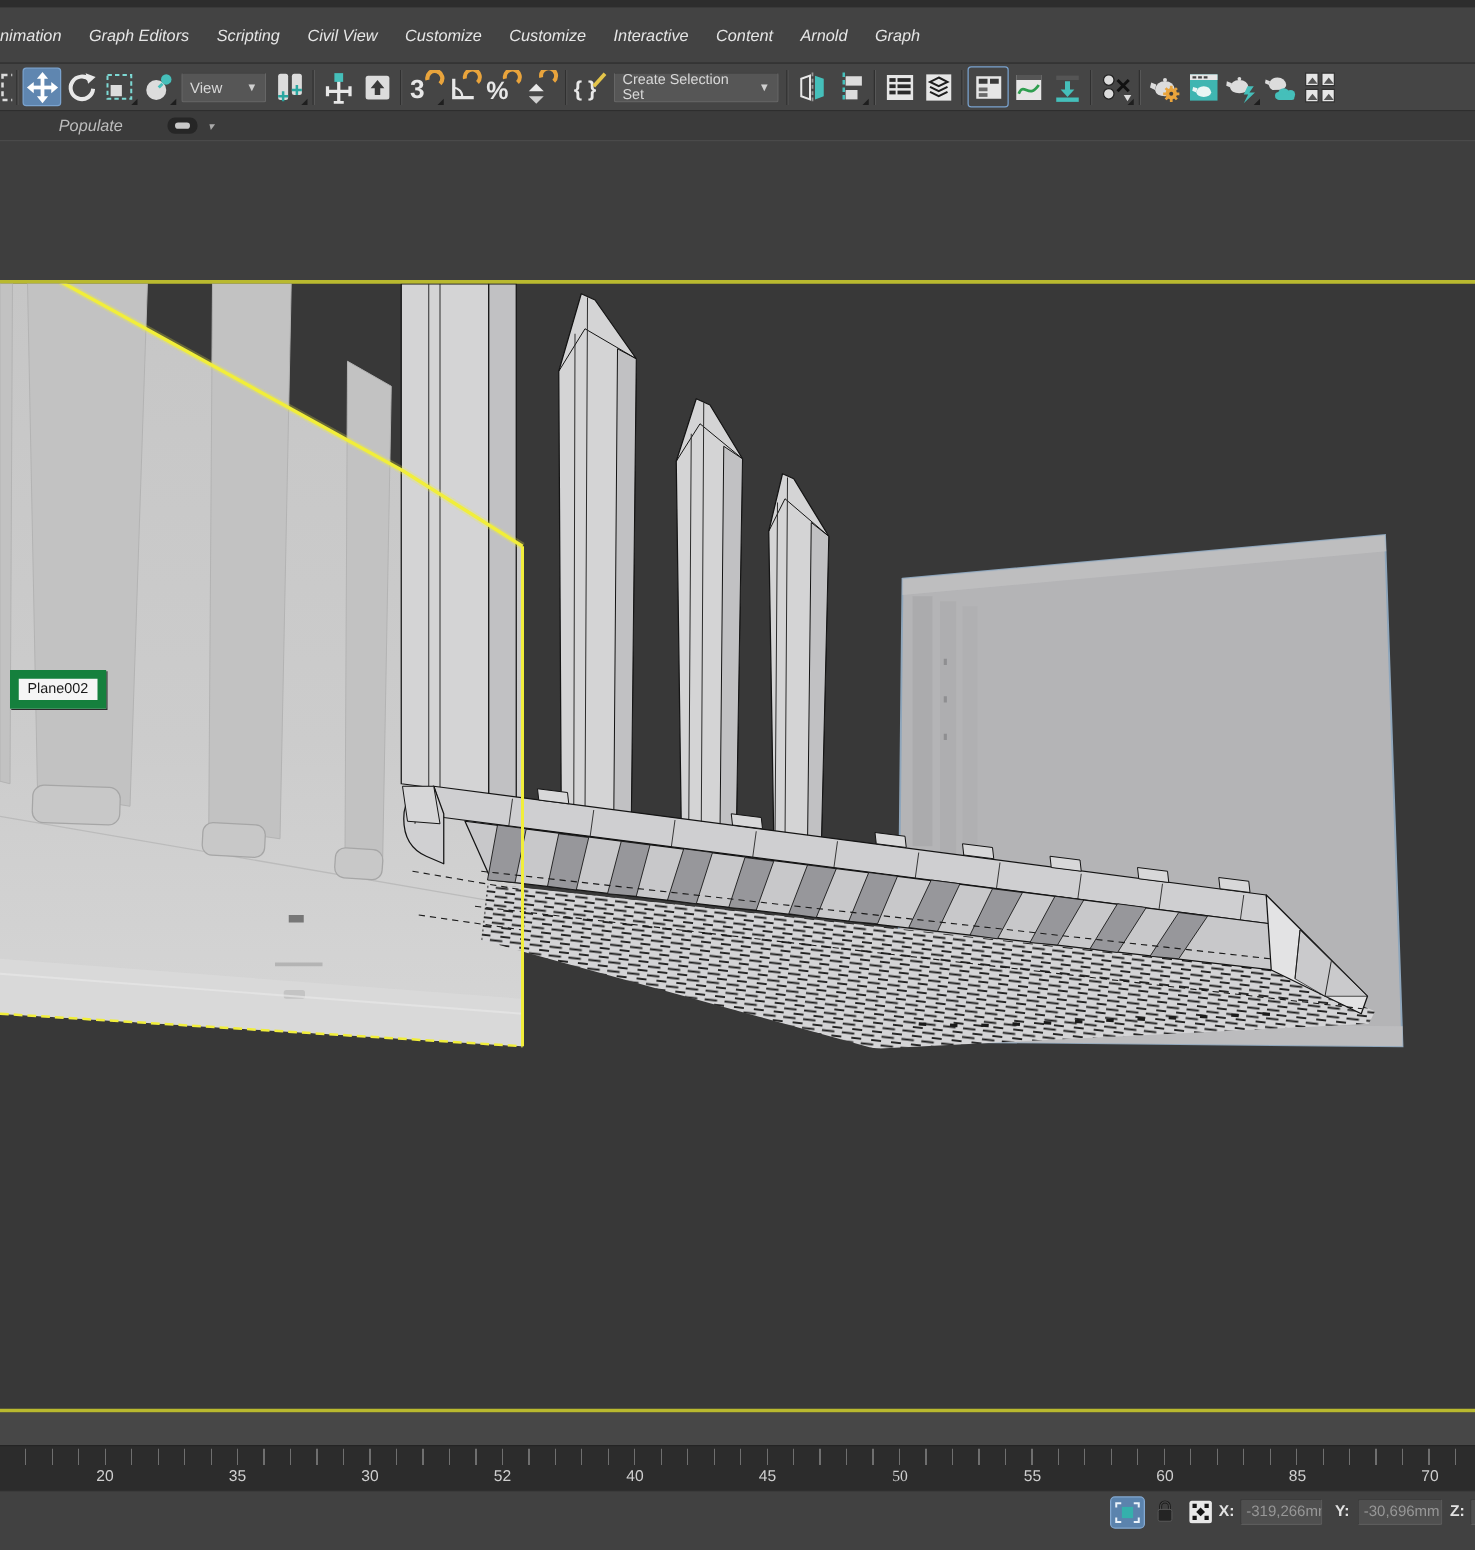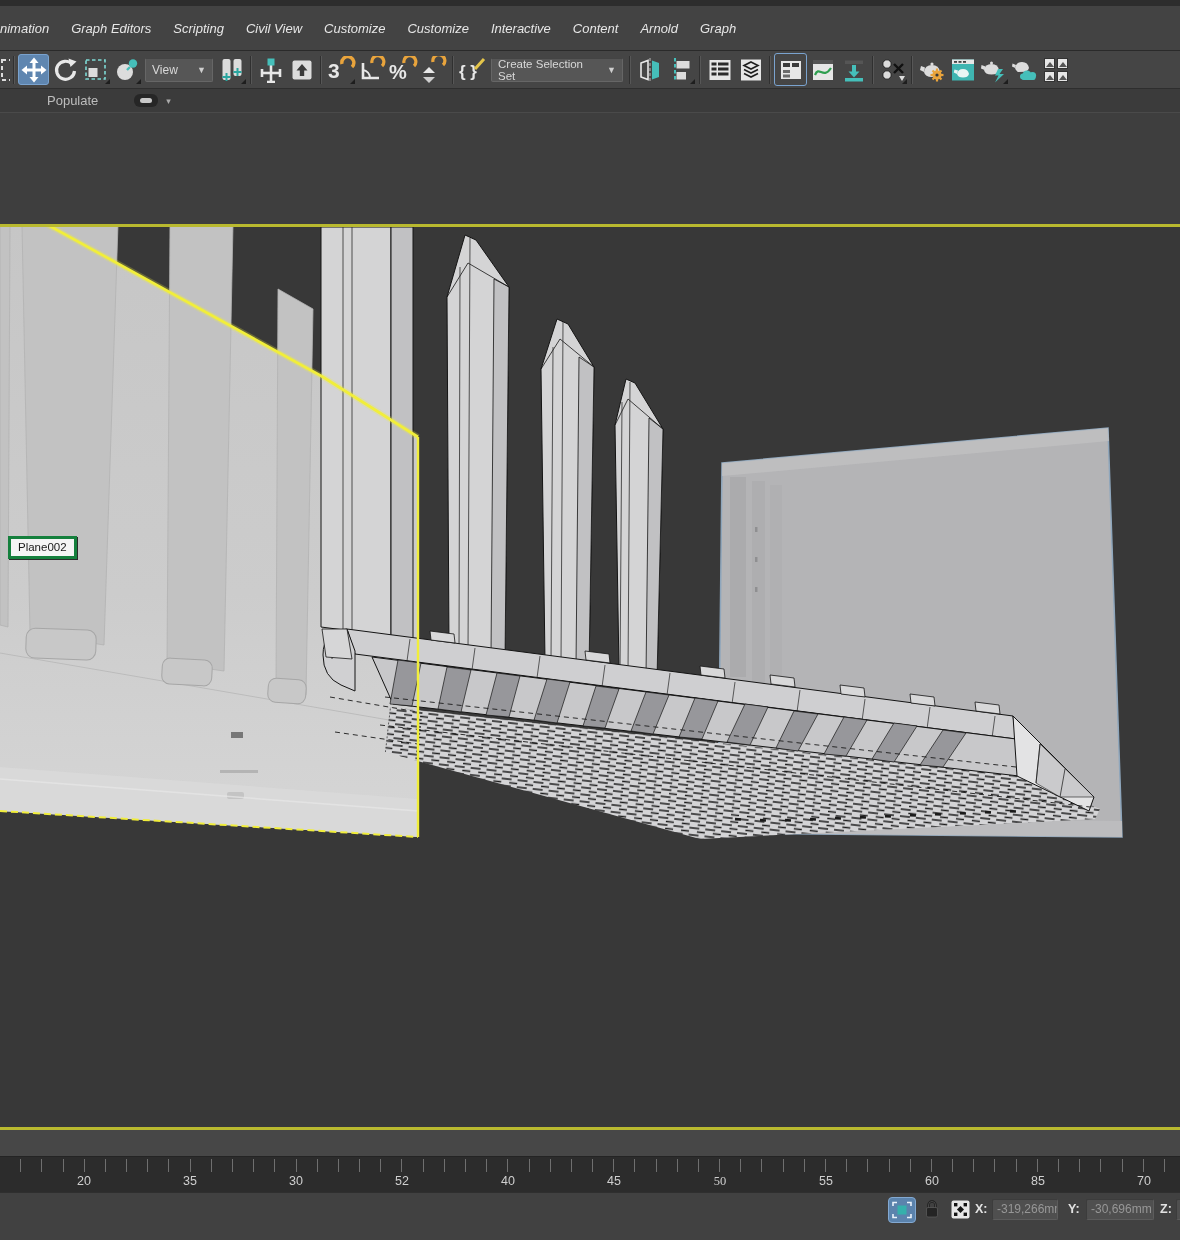--- a/index.html
+++ b/index.html
@@ -16,31 +16,31 @@
            border-bottom:1px solid #2e2e2e;display:flex;align-items:center;}
   .tb{width:31px;height:31px;display:flex;align-items:center;justify-content:center;flex:0 0 auto;position:relative;}
   .tb.active{background:#5f86b0;border:1px solid #7aa3cf;border-radius:3px;width:29px;height:29px;}
   .tb.cut{width:10px;overflow:hidden;justify-content:flex-start;}
   .sep{width:1px;height:28px;background:#303030;border-right:1px solid #575757;margin:0 3px;flex:0 0 auto;}
   .tb-drop{height:22px;background:#565656;border:1px solid #666;border-top-color:#444;border-radius:2px;
            color:#d8d8d8;font-size:12px;display:flex;align-items:center;padding:0 6px;gap:8px;flex:0 0 auto;margin:0 3px;}
   .tb-drop .caret{color:#cfcfcf;font-size:9px;}
   .fly::after{content:"";position:absolute;right:1px;bottom:1px;border-left:5px solid transparent;border-bottom:5px solid #1e1e1e;}
   
-  #ribbonrow{position:absolute;left:0;top:89px;width:100%;height:23px;background:#3b3b3b;display:flex;align-items:center;}
+  #ribbonrow{position:absolute;left:0;top:89px;width:100%;height:23px;background:#3b3b3b;display:flex;align-items:center;font-style:italic;}
   #populate-label{color:#bdbdbd;font-size:13px;margin-left:47px;}
   .pill{width:24px;height:13px;background:#262626;border-radius:6px;margin-left:36px;position:relative;}
   .pill::after{content:"";position:absolute;left:6px;top:4px;width:12px;height:5px;background:#c9c9c9;border-radius:3px;}
   .pill-caret{color:#aaa;font-size:9px;margin-left:8px;}
   #ribbonpanel{position:absolute;left:0;top:112px;width:100%;height:112px;background:#3e3e3e;border-top:1px solid #4a4a4a;border-bottom:1px solid #333;}
   
   #viewport{position:absolute;left:0;top:224px;width:1180px;height:900px;background:#383838;
             border-top:3px solid var(--viewport-border,#b9b92f);border-bottom:3px solid var(--viewport-border,#b9b92f);}
   #scene{position:absolute;left:0;top:0;}
-  #tooltip{position:absolute;left:8px;top:536px;background:#f5f5f5;border:3px solid #15803d;
+  #tooltip{position:absolute;left:8px;top:536px;background:#f5f5f5;border:7px solid #15803d;
            box-shadow:1px 1px 0 #2a2a2a;color:#1a1a1a;font-size:11.5px;padding:2px 7px 3px;z-index:5;}
   
   #trackbar{position:absolute;left:0;top:1130px;width:100%;height:26px;background:#474747;border-bottom:1px solid #3a3a3a;}
   #ruler{position:absolute;left:0;top:1156px;width:100%;height:36px;background:#2c2c2c;border-top:1px solid #242424;
          background-image:repeating-linear-gradient(90deg,#6f6f6f 0 1px,transparent 1px 21.18px);
          background-size:1300px 13px;background-position:-1px 2px;background-repeat:no-repeat;}
   .tl-label{position:absolute;top:17px;transform:translateX(-50%);color:#cfcfcf;font-size:12.5px;}
   
   #statusbar{position:absolute;left:0;top:1192px;width:100%;height:48px;background:#414141;border-top:1px solid #2f2f2f;}
   .sb-abs{position:absolute;top:4px;}

